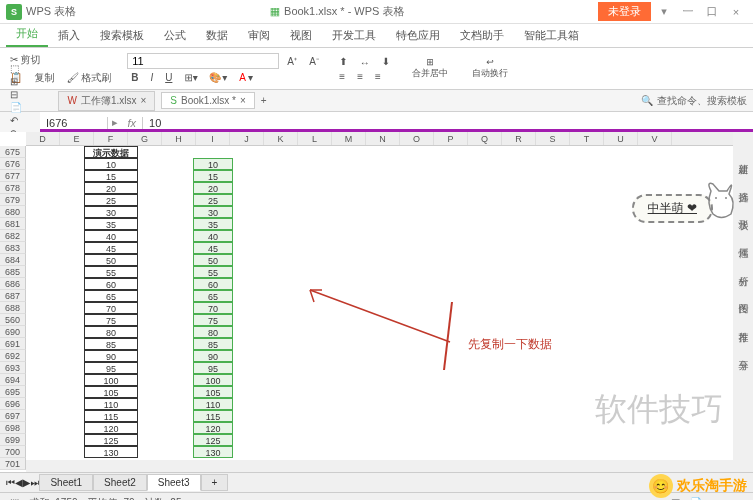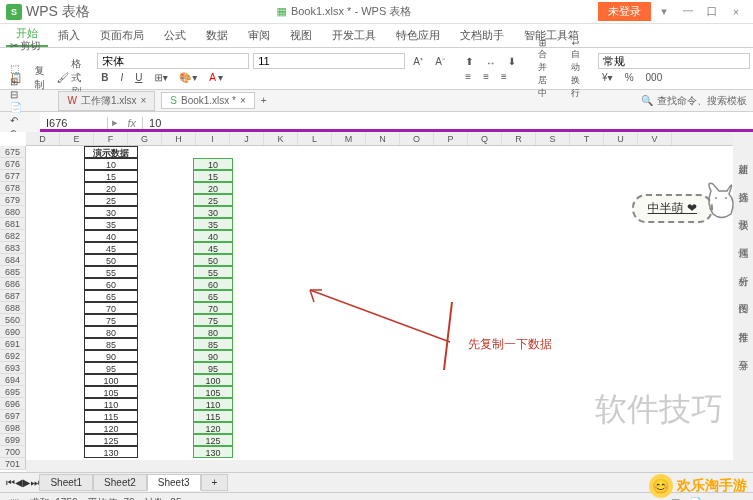--- a/index.html
+++ b/index.html
@@ -1,19 +1,19 @@
 <!DOCTYPE html>
 <html><head>
 <meta charset="utf-8">
 <style>
 * { margin: 0; padding: 0; box-sizing: border-box; font-family: "Microsoft YaHei", Arial, sans-serif; }
 body { background: #f5f5f5; font-size: 11px; color: #333; overflow: hidden; width: 753px; height: 500px; position: relative; }
 .titlebar { height: 24px; background: #fff; display: flex; align-items: center; padding: 0 6px; border-bottom: 1px solid #e0e0e0; }
 .logo { width: 16px; height: 16px; background: #4aaf50; border-radius: 2px; margin-right: 4px; display: flex; align-items: center; justify-content: center; color: #fff; font-size: 9px; font-weight: bold; }
-.app-title { font-size: 14px; color: #666; }
+.app-title { font-size: 11px; color: #666; }
 .title-center { flex: 1; text-align: center; font-size: 11px; color: #666; display: flex; align-items: center; justify-content: center; gap: 4px; }
 .title-right { display: flex; gap: 2px; align-items: center; }
 .login-btn { background: #ff6b35; color: #fff; padding: 2px 10px; font-size: 11px; }
 .win-btn { width: 22px; height: 18px; display: flex; align-items: center; justify-content: center; color: #888; cursor: pointer; }
 .tabs-row { height: 24px; background: #fff; display: flex; align-items: flex-end; padding-left: 6px; border-bottom: 1px solid #d0d0d0; }
 .tab { padding: 4px 10px; font-size: 11px; color: #555; cursor: pointer; margin-top: 12px; }
 .tab.active { color: #4aaf50; border-bottom: 2px solid #4aaf50; }
 .ribbon { background: #fff; padding: 4px 6px; display: flex; gap: 12px; align-items: center; border-bottom: 1px solid #d0d0d0; height: 42px; }
 .ribbon-group { display: flex; flex-direction: column; gap: 2px; }
 .ribbon-row { display: flex; gap: 4px; align-items: center; }
@@ -67,21 +67,21 @@
     <div class="win-btn">▾</div>
     <div class="win-btn">一</div>
     <div class="win-btn">口</div>
     <div class="win-btn">×</div>
   </div>
 </div>
 
 <div class="tabs-row" id="menu-tabs">
     <div class="tab active">开始</div>
     <div class="tab">插入</div>
-    <div class="tab">页面布局</div>
+    <div class="tab">搜索模板</div>
     <div class="tab">公式</div>
     <div class="tab">数据</div>
     <div class="tab">审阅</div>
     <div class="tab">视图</div>
     <div class="tab">开发工具</div>
     <div class="tab">特色应用</div>
     <div class="tab">文档助手</div>
     <div class="tab">智能工具箱</div>
   </div>
 
@@ -91,21 +91,20 @@
       <span class="rbtn">✂ <span>剪切</span></span>
     </div>
     <div class="ribbon-row">
       <span class="rbtn">📋</span>
       <span class="rbtn">复制</span>
       <span class="rbtn">🖌 <span>格式刷</span></span>
     </div>
   </div>
   <div class="ribbon-group">
     <div class="ribbon-row">
-      <input class="font-select" value="宋体" style="">
       <input class="font-select" style="min-width: 28px;" value="11">
       <span class="rbtn">A⁺</span>
       <span class="rbtn">A⁻</span>
     </div>
     <div class="ribbon-row">
       <span class="rbtn" style="font-weight:bold">B</span>
       <span class="rbtn" style="font-style:italic">I</span>
       <span class="rbtn" style="text-decoration:underline">U</span>
       <span class="rbtn">⊞▾</span>
       <span class="rbtn">🎨▾</span>
@@ -124,30 +123,20 @@
       <span class="rbtn">≡</span>
     </div>
   </div>
   <div class="ribbon-big">
     <span>⊞</span>
       <span>合并居中</span>
   </div>
   <div class="ribbon-big">
     <span>↩</span>
       <span>自动换行</span>
-  </div>
-  <div class="ribbon-group">
-    <div class="ribbon-row">
-        <input class="font-select" value="常规" style="">
-      </div>
-    <div class="ribbon-row">
-      <span class="rbtn">¥▾</span>
-      <span class="rbtn">%</span>
-      <span class="rbtn">000</span>
-    </div>
   </div>
 
 </div>
 
 <div class="toolbar2">
   <span id="quickbar">
       <span class="rbtn">⬚</span>
       <span class="rbtn">⊞</span>
       <span class="rbtn">⊟</span>
       <span class="rbtn">📄</span>

